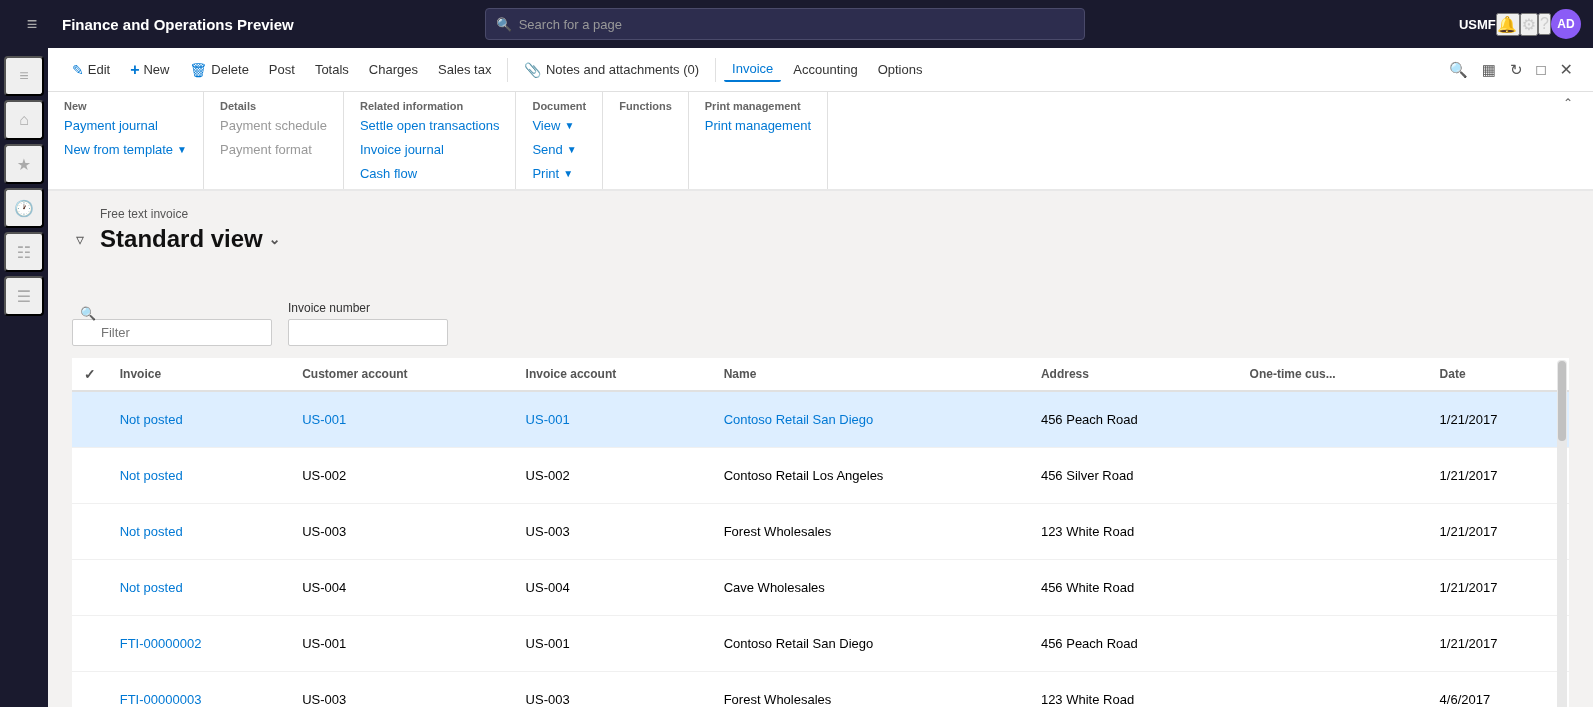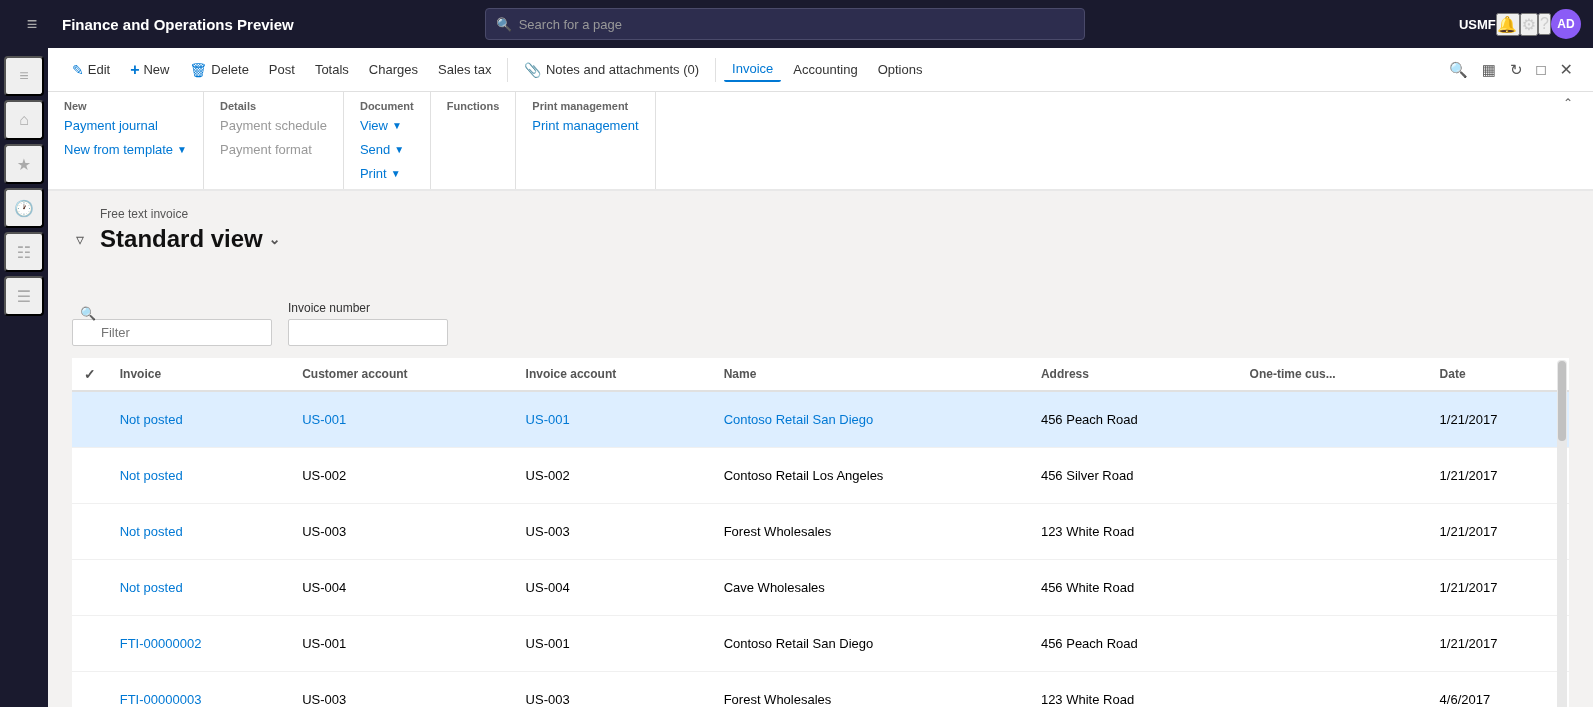--- a/index.html
+++ b/index.html
@@ -292,20 +292,34 @@
         </div>
       </div>
       <div class="menu-section">
         <div class="menu-section-title">Details</div>
         <div class="menu-items">
           <span class="menu-item disabled">
             <span>Payment schedule</span>
           </span>
           <span class="menu-item disabled">
             <span>Payment format</span>
+          </span>
+        </div>
+      </div>
+      <div class="menu-section">
+        <div class="menu-section-title">Related information</div>
+        <div class="menu-items">
+          <span class="menu-item">
+            <span>Settle open transactions</span>
+          </span>
+          <span class="menu-item">
+            <span>Invoice journal</span>
+          </span>
+          <span class="menu-item">
+            <span>Cash flow</span>
           </span>
         </div>
       </div>
       <div class="menu-section">
         <div class="menu-section-title">Document</div>
         <div class="menu-items">
           <span class="menu-item">
             <span>View</span>
             <span class="chevron">▼</span>
           </span>

